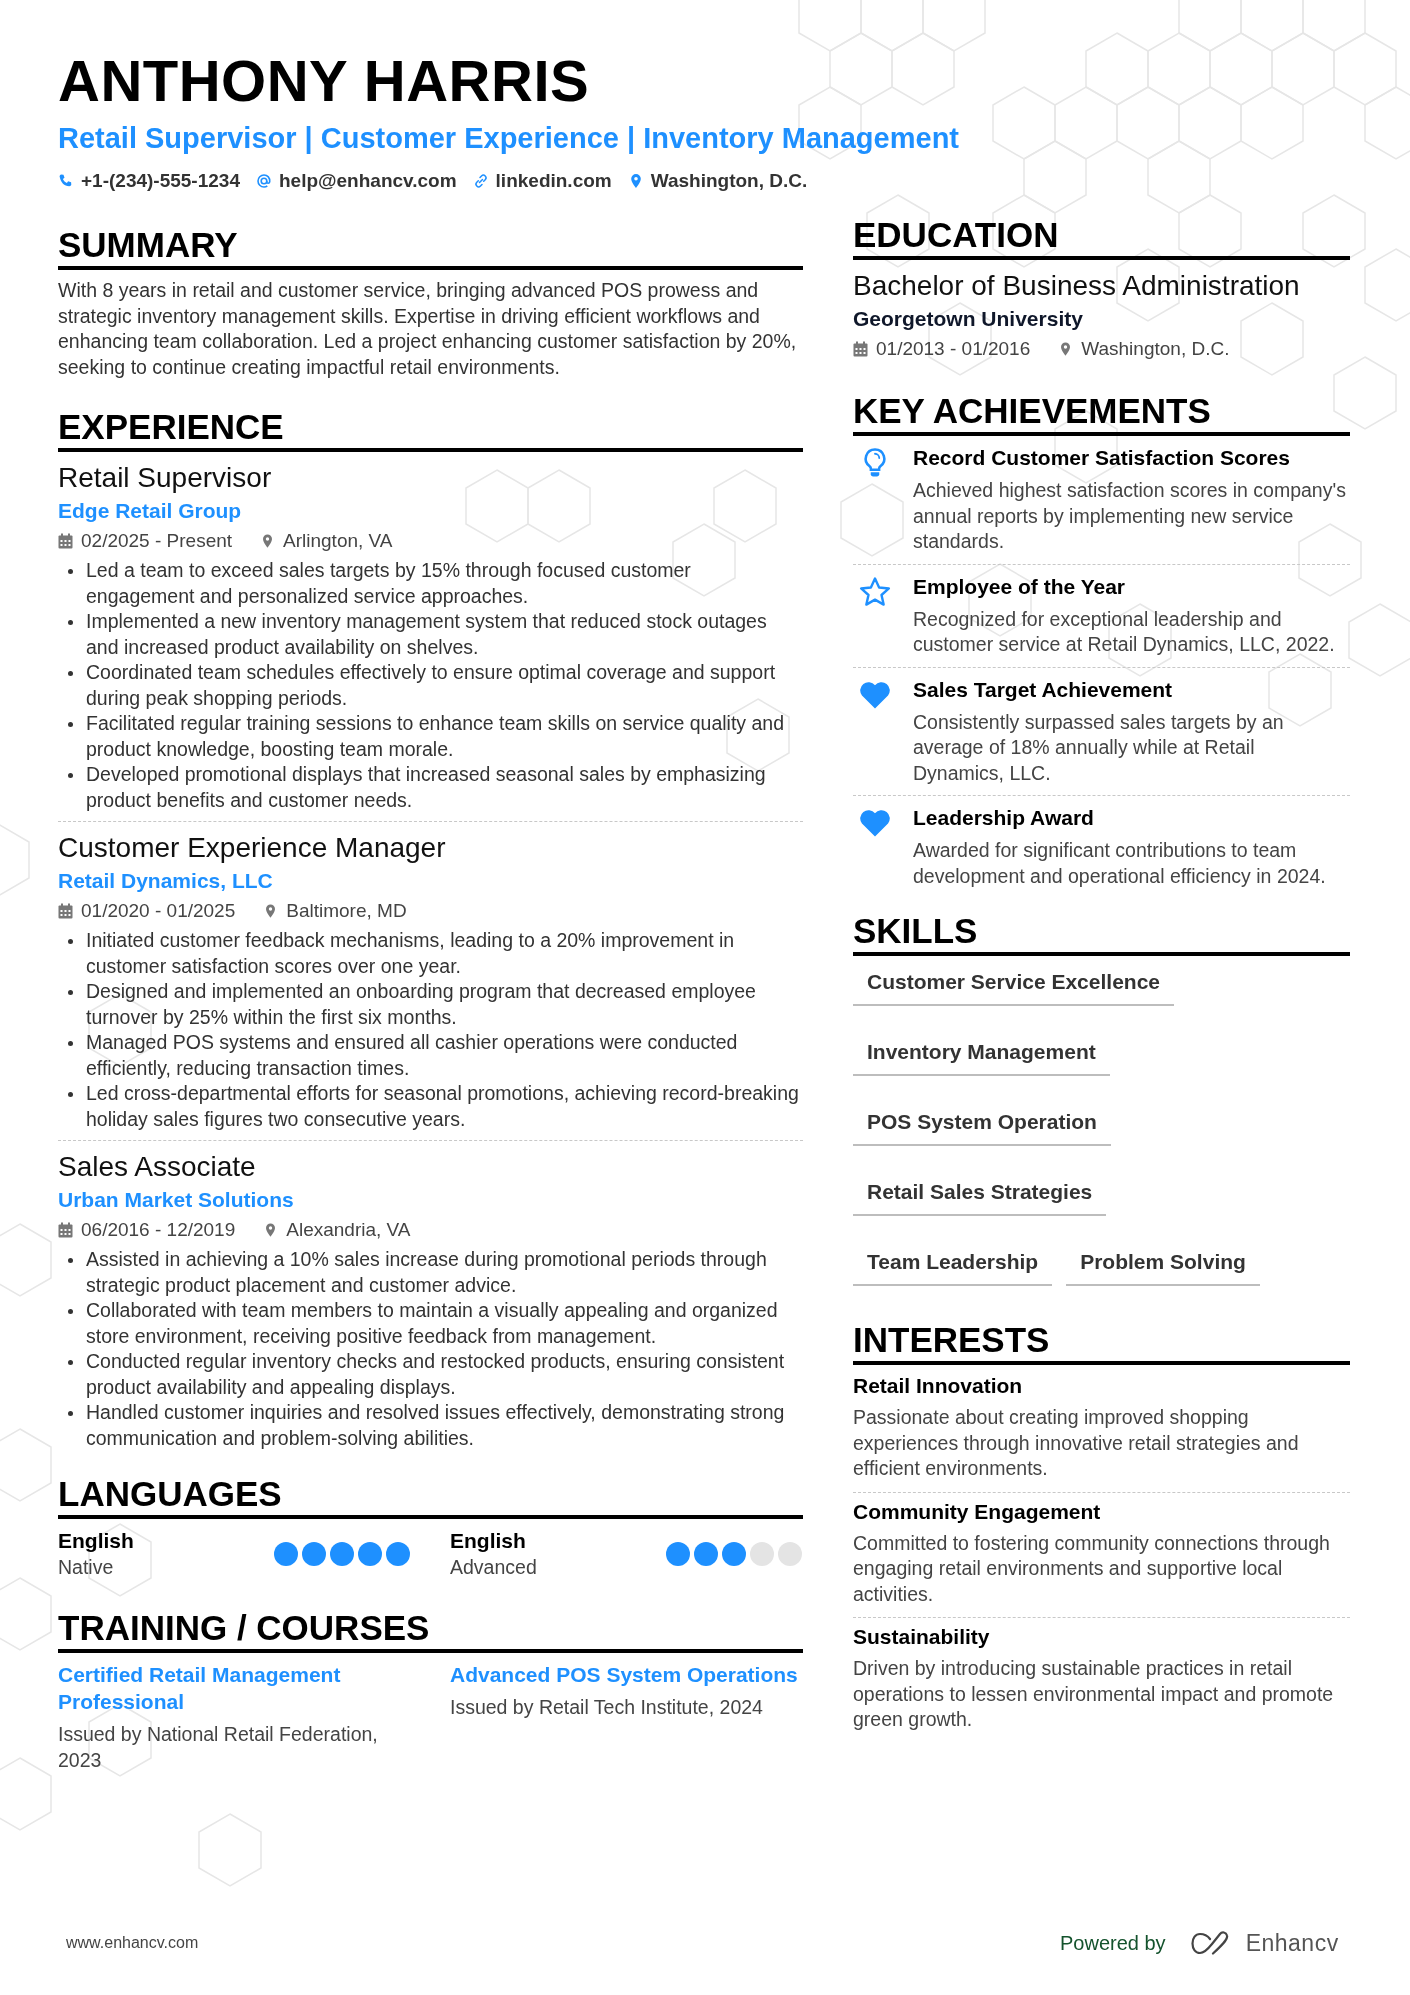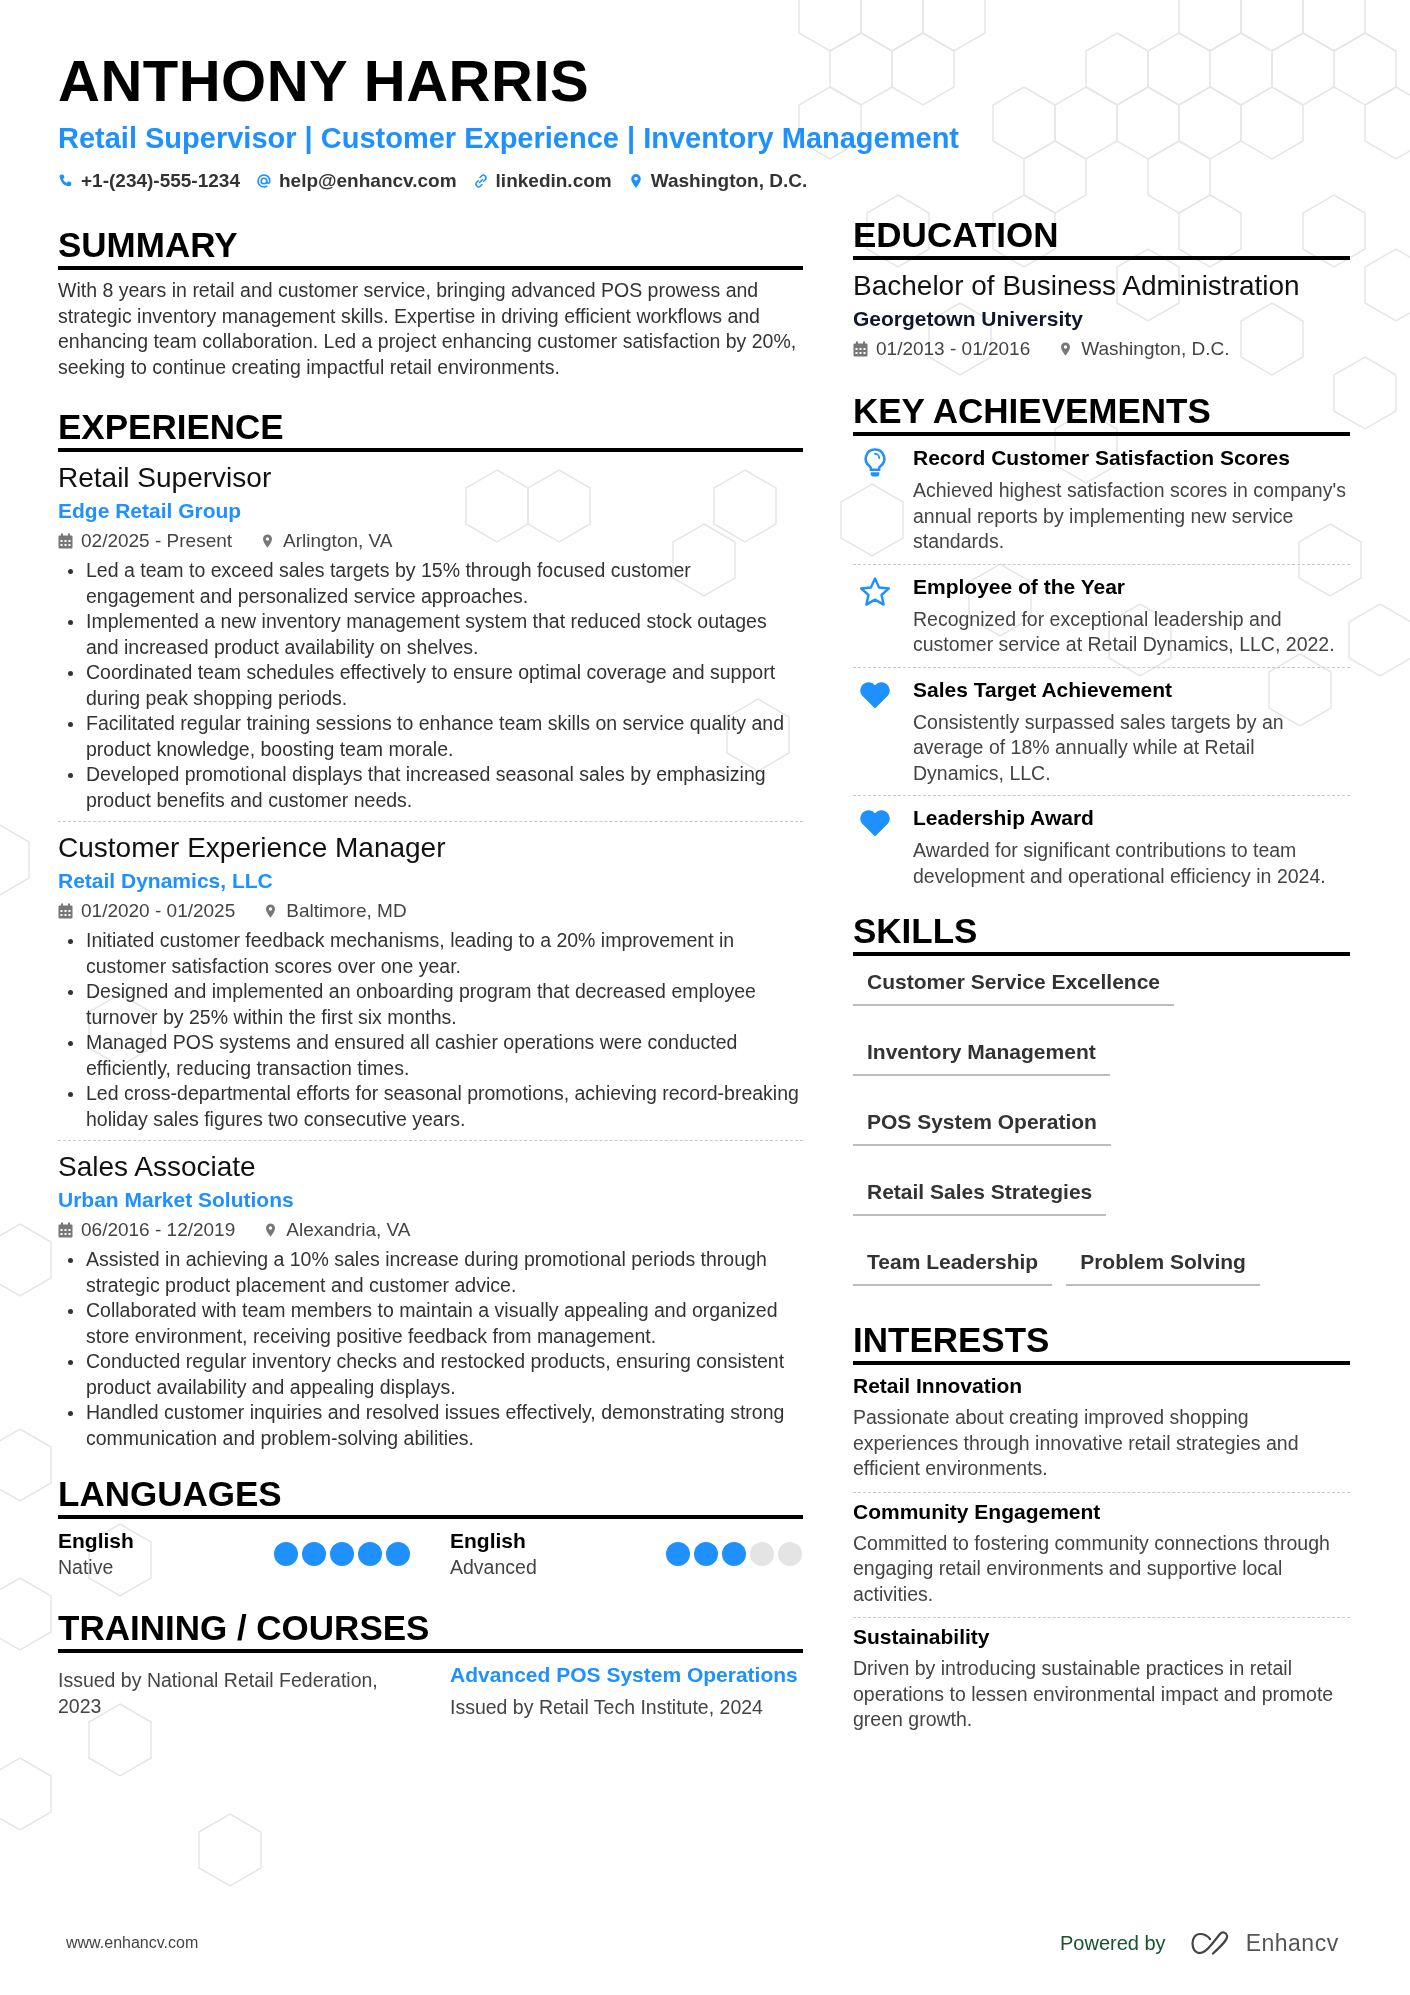--- a/index.html
+++ b/index.html
@@ -323,20 +323,21 @@
             <span class="dot"></span>
           </div>
         </div>
       </div>
     </section>
 
     <section style="margin-top:26px;">
       <div class="sec-title">TRAINING / COURSES</div>
       <div class="courses">
         <div class="course">
+          <div class="course-title">Certified Retail Management Professional</div>
           <div class="course-desc">Issued by National Retail Federation, 2023</div>
         </div>
         <div class="course">
           <div class="course-title">Advanced POS System Operations</div>
           <div class="course-desc">Issued by Retail Tech Institute, 2024</div>
         </div>
       </div>
     </section>
   </div>
 

